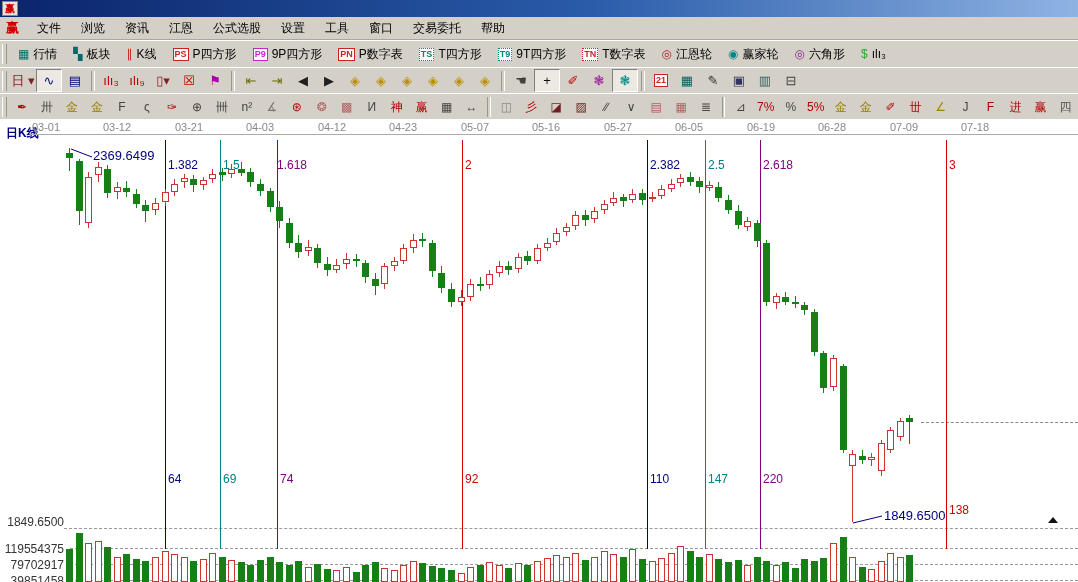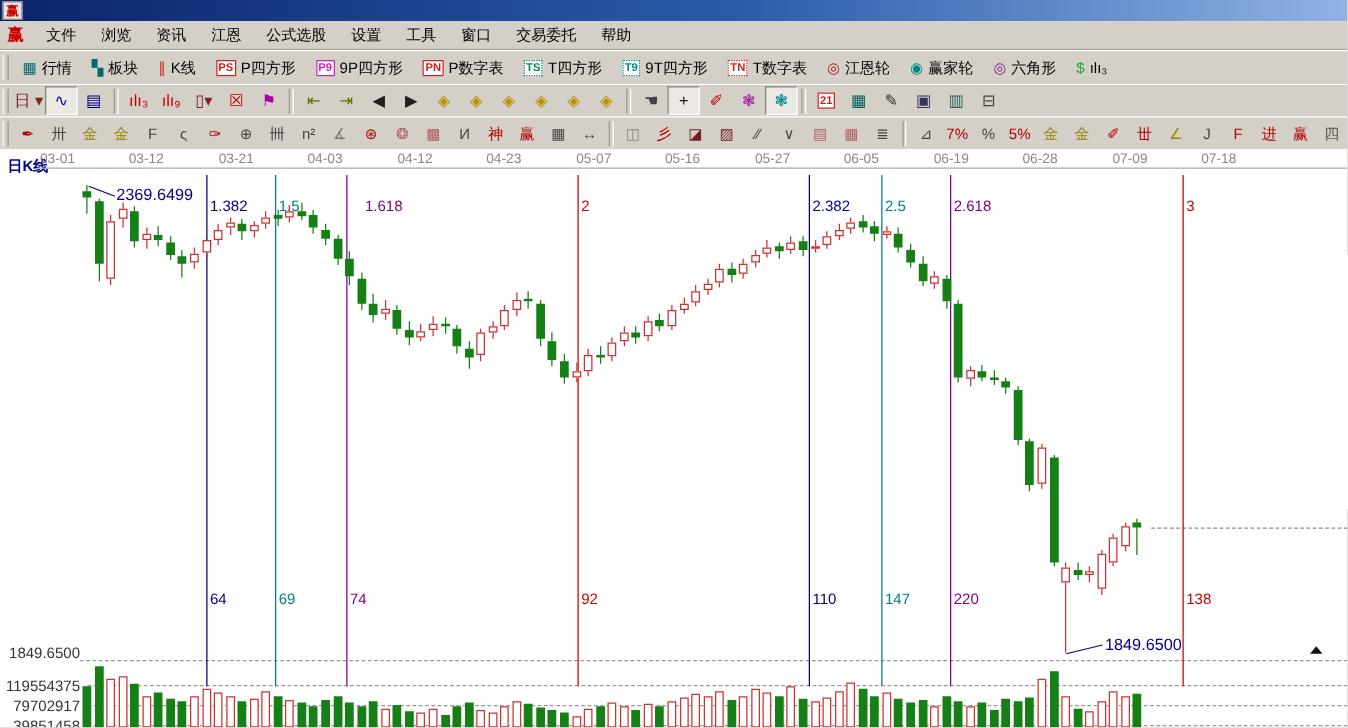--- a/index.html
+++ b/index.html
@@ -382,37 +382,37 @@
       <div class="dashed" style="left: 70px; top: 445px; width: 1008px;"></div>
       <div class="dashed" style="left: 70px; top: 461px; width: 1008px;"></div>
       <div class="dashed" style="left: 921px; top: 303px; width: 157px; border-color: rgb(136, 136, 136);"></div>
       <div class="gann-line" style="left: 165px; background: rgb(0, 0, 128);"></div>
       <div class="gann-top" style="left: 168px; color: rgb(0, 0, 128);">1.382</div>
       <div class="gann-bot" style="left: 168px; color: rgb(0, 0, 128);">64</div>
       <div class="gann-line" style="left: 220px; background: rgb(0, 128, 128);"></div>
       <div class="gann-top" style="left: 223px; color: rgb(0, 128, 128);">1.5</div>
       <div class="gann-bot" style="left: 223px; color: rgb(0, 128, 128);">69</div>
       <div class="gann-line" style="left: 277px; background: rgb(128, 0, 128);"></div>
-      <div class="gann-top" style="left: 292px; color: rgb(128, 0, 128);">1.618</div>
+      <div class="gann-top" style="left: 277px; color: rgb(128, 0, 128);">1.618</div>
       <div class="gann-bot" style="left: 280px; color: rgb(128, 0, 128);">74</div>
       <div class="gann-line" style="left: 462px; background: rgb(204, 0, 0);"></div>
       <div class="gann-top" style="left: 465px; color: rgb(204, 0, 0);">2</div>
       <div class="gann-bot" style="left: 465px; color: rgb(204, 0, 0);">92</div>
       <div class="gann-line" style="left: 647px; background: rgb(0, 0, 128);"></div>
       <div class="gann-top" style="left: 650px; color: rgb(0, 0, 128);">2.382</div>
       <div class="gann-bot" style="left: 650px; color: rgb(0, 0, 128);">110</div>
       <div class="gann-line" style="left: 705px; background: rgb(0, 128, 128);"></div>
       <div class="gann-top" style="left: 708px; color: rgb(0, 128, 128);">2.5</div>
       <div class="gann-bot" style="left: 708px; color: rgb(0, 128, 128);">147</div>
       <div class="gann-line" style="left: 760px; background: rgb(128, 0, 128);"></div>
       <div class="gann-top" style="left: 763px; color: rgb(128, 0, 128);">2.618</div>
       <div class="gann-bot" style="left: 763px; color: rgb(128, 0, 128);">220</div>
       <div class="gann-line" style="left: 946px; background: rgb(204, 0, 0);"></div>
       <div class="gann-top" style="left: 949px; color: rgb(204, 0, 0);">3</div>
-      <div class="gann-bot" style="left: 949px; color: rgb(204, 0, 0);">138</div>
+      <div class="gann-bot" style="left: 949px; color: rgb(204, 0, 0); margin-top: 31px;">138</div>
       <div class="wick" style="left: 69px; top: 29px; height: 23px; background: rgb(22, 128, 22);"></div>
       <div class="candle-body" style="left: 66px; top: 34px; height: 5px; background: rgb(22, 128, 22);"></div>
       <div class="vol-bar" style="left: 66px; top: 430px; width: 7px; height: 33px; background: rgb(22, 128, 22);"></div>
       <div class="wick" style="left: 78.55px; top: 40px; height: 66px; background: rgb(22, 128, 22);"></div>
       <div class="candle-body" style="left: 75.55px; top: 42px; height: 50px; background: rgb(22, 128, 22);"></div>
       <div class="vol-bar" style="left: 75.55px; top: 414px; width: 7px; height: 49px; background: rgb(22, 128, 22);"></div>
       <div class="wick" style="left: 88.1px; top: 53px; height: 56px; background: rgb(204, 51, 51);"></div>
       <div class="candle-body" style="left: 85.1px; top: 58px; height: 46px; background: rgb(255, 255, 255); border: 1px solid rgb(204, 51, 51);"></div>
       <div class="vol-bar" style="left: 85.1px; top: 424px; width: 7px; height: 39px; background: rgb(255, 255, 255); border: 1px solid rgb(204, 51, 51);"></div>
       <div class="wick" style="left: 97.65px; top: 43px; height: 20px; background: rgb(204, 51, 51);"></div>

